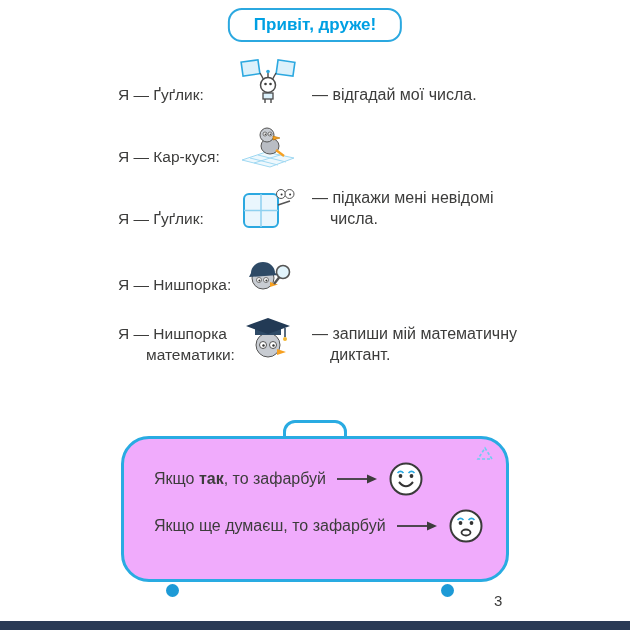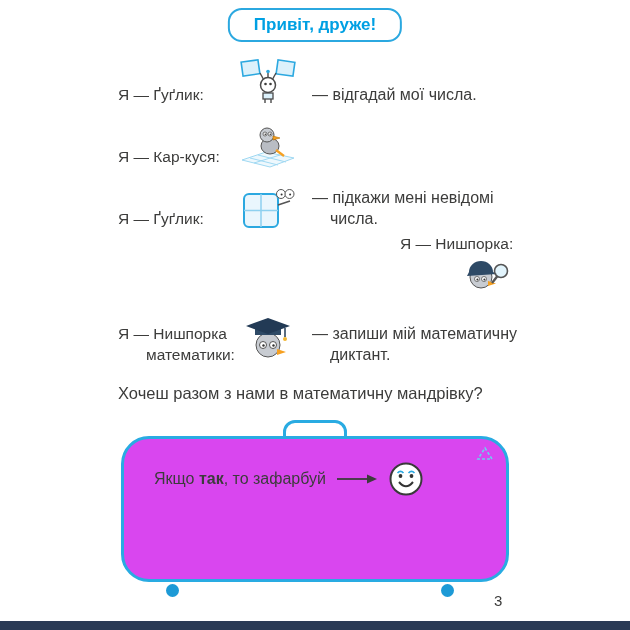--- a/index.html
+++ b/index.html
@@ -7,34 +7,34 @@
   body { font-family:"Liberation Sans", sans-serif; color:#3c3c3b; }
   #page { position:relative; width:630px; height:630px; background:#ffffff; overflow:hidden; }
 
   .title-box { position:absolute; top:8px; left:50%; transform:translateX(-50%);
     border:2.5px solid #2ba8e0; border-radius:14px; padding:5px 24px; background:#fff; }
   .title-text { color:#00a0e3; font-weight:bold; font-size:17px; white-space:nowrap; }
 
   .chars { position:absolute; top:54px; left:118px; width:400px; display:flex; flex-direction:column; }
   .char-row { display:flex; align-items:flex-end; margin-bottom:4px; }
   .char-row.r1 { min-height:52px; } .char-row.r2 { min-height:58px; }
-  .char-row.r3 { min-height:58px; } .char-row.r4 { min-height:62px;flex-direction:column; }
+  .char-row.r3 { min-height:58px; } .char-row.r4 { min-height:62px; }
   .char-row.r5 { min-height:66px; }
   .char-label { width:118px; flex-shrink:0; font-size:15.5px; line-height:1.35;
     white-space:pre-line; padding-left:28px; text-indent:-28px; }
   .char-icon { width:64px; flex-shrink:0; display:flex; justify-content:center; align-items:center; }
   .char-desc { font-size:16px; line-height:1.35; white-space:pre-line;
     padding-left:18px; text-indent:-18px; margin-left:12px; }
 
   .question { position:absolute; top:384px; left:118px; width:400px; font-size:16.5px; }
 
   .handle { position:absolute; left:283px; top:420px; width:64px; height:36px;
     border:3px solid #29abe2; border-radius:12px; background:transparent; }
   .suitcase { position:absolute; left:121px; top:436px; width:388px; height:146px;
-    background:#d946ef; border:3px solid #29abe2; border-radius:28px; padding:22px 16px 0 30px; }
+    background:#f0abfc; border:3px solid #29abe2; border-radius:28px; padding:22px 16px 0 30px; }
   .tri-deco { position:absolute; top:7px; right:12px; }
 
   .opt-row { display:flex; align-items:center; gap:10px; margin-bottom:11px; }
   .opt-text { font-size:16px; white-space:nowrap; }
   .arrow { display:flex; align-items:center; }
   .face { display:flex; align-items:center; }
 
   .foot { position:absolute; width:13px; height:13px; border-radius:50%; background:#1d9ad6; top:584px; }
   .foot.left { left:166px; } .foot.right { left:441px; }
 
@@ -144,21 +144,20 @@
             <circle cx="33.5" cy="29.5" r="1.2" fill="#333"></circle>
           <path d="M37 33 l9 3 -9 3 z" fill="#f6a021"></path>
         </svg>
       </div>
       <div class="char-desc">— запиши мій математичну
 диктант.</div>
     </div>
 
   </div>
 
-  <div class="question">Хочеш разом з нами в математичну мандрівку?</div>
 
   <div class="handle"></div>
 
   <div class="suitcase">
     <svg class="tri-deco" width="18" height="15" viewBox="0 0 18 15">
       <path d="M9 2 L16 13 L2 13 Z" fill="none" stroke="#6fcdf0" stroke-width="1.6" stroke-dasharray="3,2"></path>
     </svg>
 
     <div class="opt-row">
       <div class="opt-text"><span>Якщо </span><b>так</b><span>, то зафарбуй</span></div>
@@ -173,20 +172,38 @@
           <circle cx="18" cy="18" r="15.5" fill="#fff" stroke="#3a3a3a" stroke-width="2"></circle>
           <path d="M9.5 12 q3 -3.2 6 0 M20.5 12 q3 -3.2 6 0" stroke="#2ba8e0" stroke-width="1.6" fill="none"></path>
           <circle cx="12.5" cy="15" r="1.9" fill="#333"></circle>
             <circle cx="23.5" cy="15" r="1.9" fill="#333"></circle>
           <path d="M11 21 Q18 29.5 25 21" stroke="#333" stroke-width="2" fill="none"></path>
         </svg>
       </span>
     </div>
 
 
+    <div class="opt-row">
+      <div class="opt-text"><span>Якщо ще думаєш, то зафарбуй</span><b></b><span></span></div>
+      <span class="arrow">
+        <svg width="42" height="10" viewBox="0 0 42 10">
+            <path d="M1 5 H33" stroke="#3c3c3b" stroke-width="1.8"></path>
+            <path d="M41 5 L31 0.5 V9.5 Z" fill="#3c3c3b"></path>
+          </svg>
+      </span>
+      <span class="face">
+        <svg width="36" height="36" viewBox="0 0 36 36">
+          <circle cx="18" cy="18" r="15.5" fill="#fff" stroke="#3a3a3a" stroke-width="2"></circle>
+          <path d="M9.5 12 q3 -3.2 6 0 M20.5 12 q3 -3.2 6 0" stroke="#2ba8e0" stroke-width="1.6" fill="none"></path>
+          <circle cx="12.5" cy="15" r="1.9" fill="#333"></circle>
+            <circle cx="23.5" cy="15" r="1.9" fill="#333"></circle>
+          <ellipse cx="18" cy="24.5" rx="4.5" ry="3" fill="none" stroke="#333" stroke-width="1.8"></ellipse>
+        </svg>
+      </span>
+    </div>
   </div>
 
   <div class="foot left"></div>
   <div class="foot right"></div>
 
   <div class="page-num">3</div>
   <div class="footer-bar"></div>
 
 </div>
 

